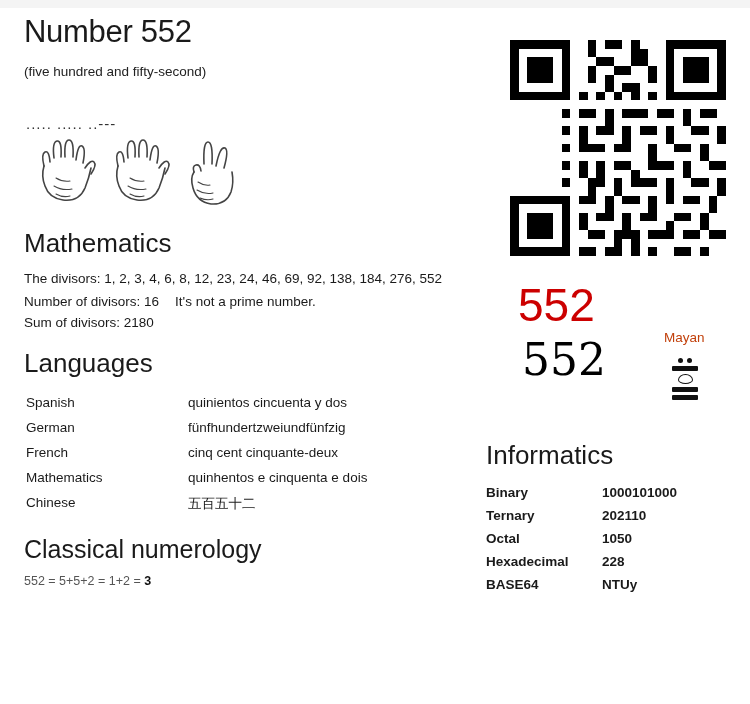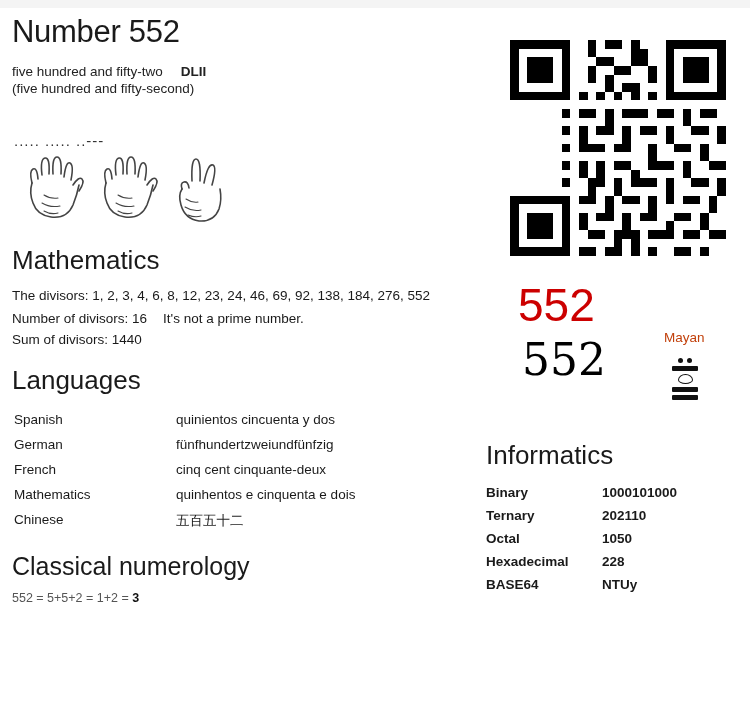--- a/index.html
+++ b/index.html
@@ -15,21 +15,21 @@
     position: relative;
     overflow: hidden;
   }
   .topbar {
     height: 8px;
     background: #f4f4f4;
     width: 100%;
   }
   .page {
     position: relative;
-    padding: 0 12px;
+    padding: 0 24px;
   }
   h1.title {
     font-size: 31px;
     font-weight: normal;
     margin: 6px 0 14px 0;
     letter-spacing: -0.3px;
   }
   .subline {
     font-size: 13.5px;
     color: #222;
@@ -199,23 +199,20 @@
 </style>
 </head>
 <body>
 
 <div class="topbar"></div>
 
 <div class="page">
 
   <h1 class="title">Number 552</h1>
 
-  <div class="subline">
-    <span>five hundred and fifty-two</span><span class="roman">DLII</span>
-  </div>
   <div class="ordinal">(five hundred and fifty-second)</div>
 
   <div class="morse">..... ..... ..---</div>
 
   <div class="hands">
 
     <svg class="hand" width="72" height="72" viewBox="0 0 72 72">
       <g fill="none" stroke="#444" stroke-width="1.6" stroke-linecap="round" stroke-linejoin="round">
         <path d="M12 28 q-3 -12 1 -14 q4 -2 5 10"></path>
         <path d="M22 20 q-2 -16 3 -17 q5 -1 4 16"></path>
@@ -254,21 +251,21 @@
         <path d="M20 60 q7 3 13 1" stroke-width="1.1"></path>
       </g>
     </svg>
   </div>
 
   <h2 class="section">Mathematics</h2>
   <p class="math-text">The divisors: 1, 2, 3, 4, 6, 8, 12, 23, 24, 46, 69, 92, 138, 184, 276, 552</p>
   <div class="math-row">
     <span>Number of divisors: 16</span><span class="notprime">It's not a prime number.</span>
   </div>
-  <div class="math-row">Sum of divisors: 1440</div>
+  <div class="math-row">Sum of divisors: 2180</div>
 
   <h2 class="section">Languages</h2>
   <table class="langs">
     <tbody>
       <tr>
         <td class="name">Spanish</td>
         <td>quinientos cincuenta y dos</td>
       </tr>
       <tr>
         <td class="name">German</td>

